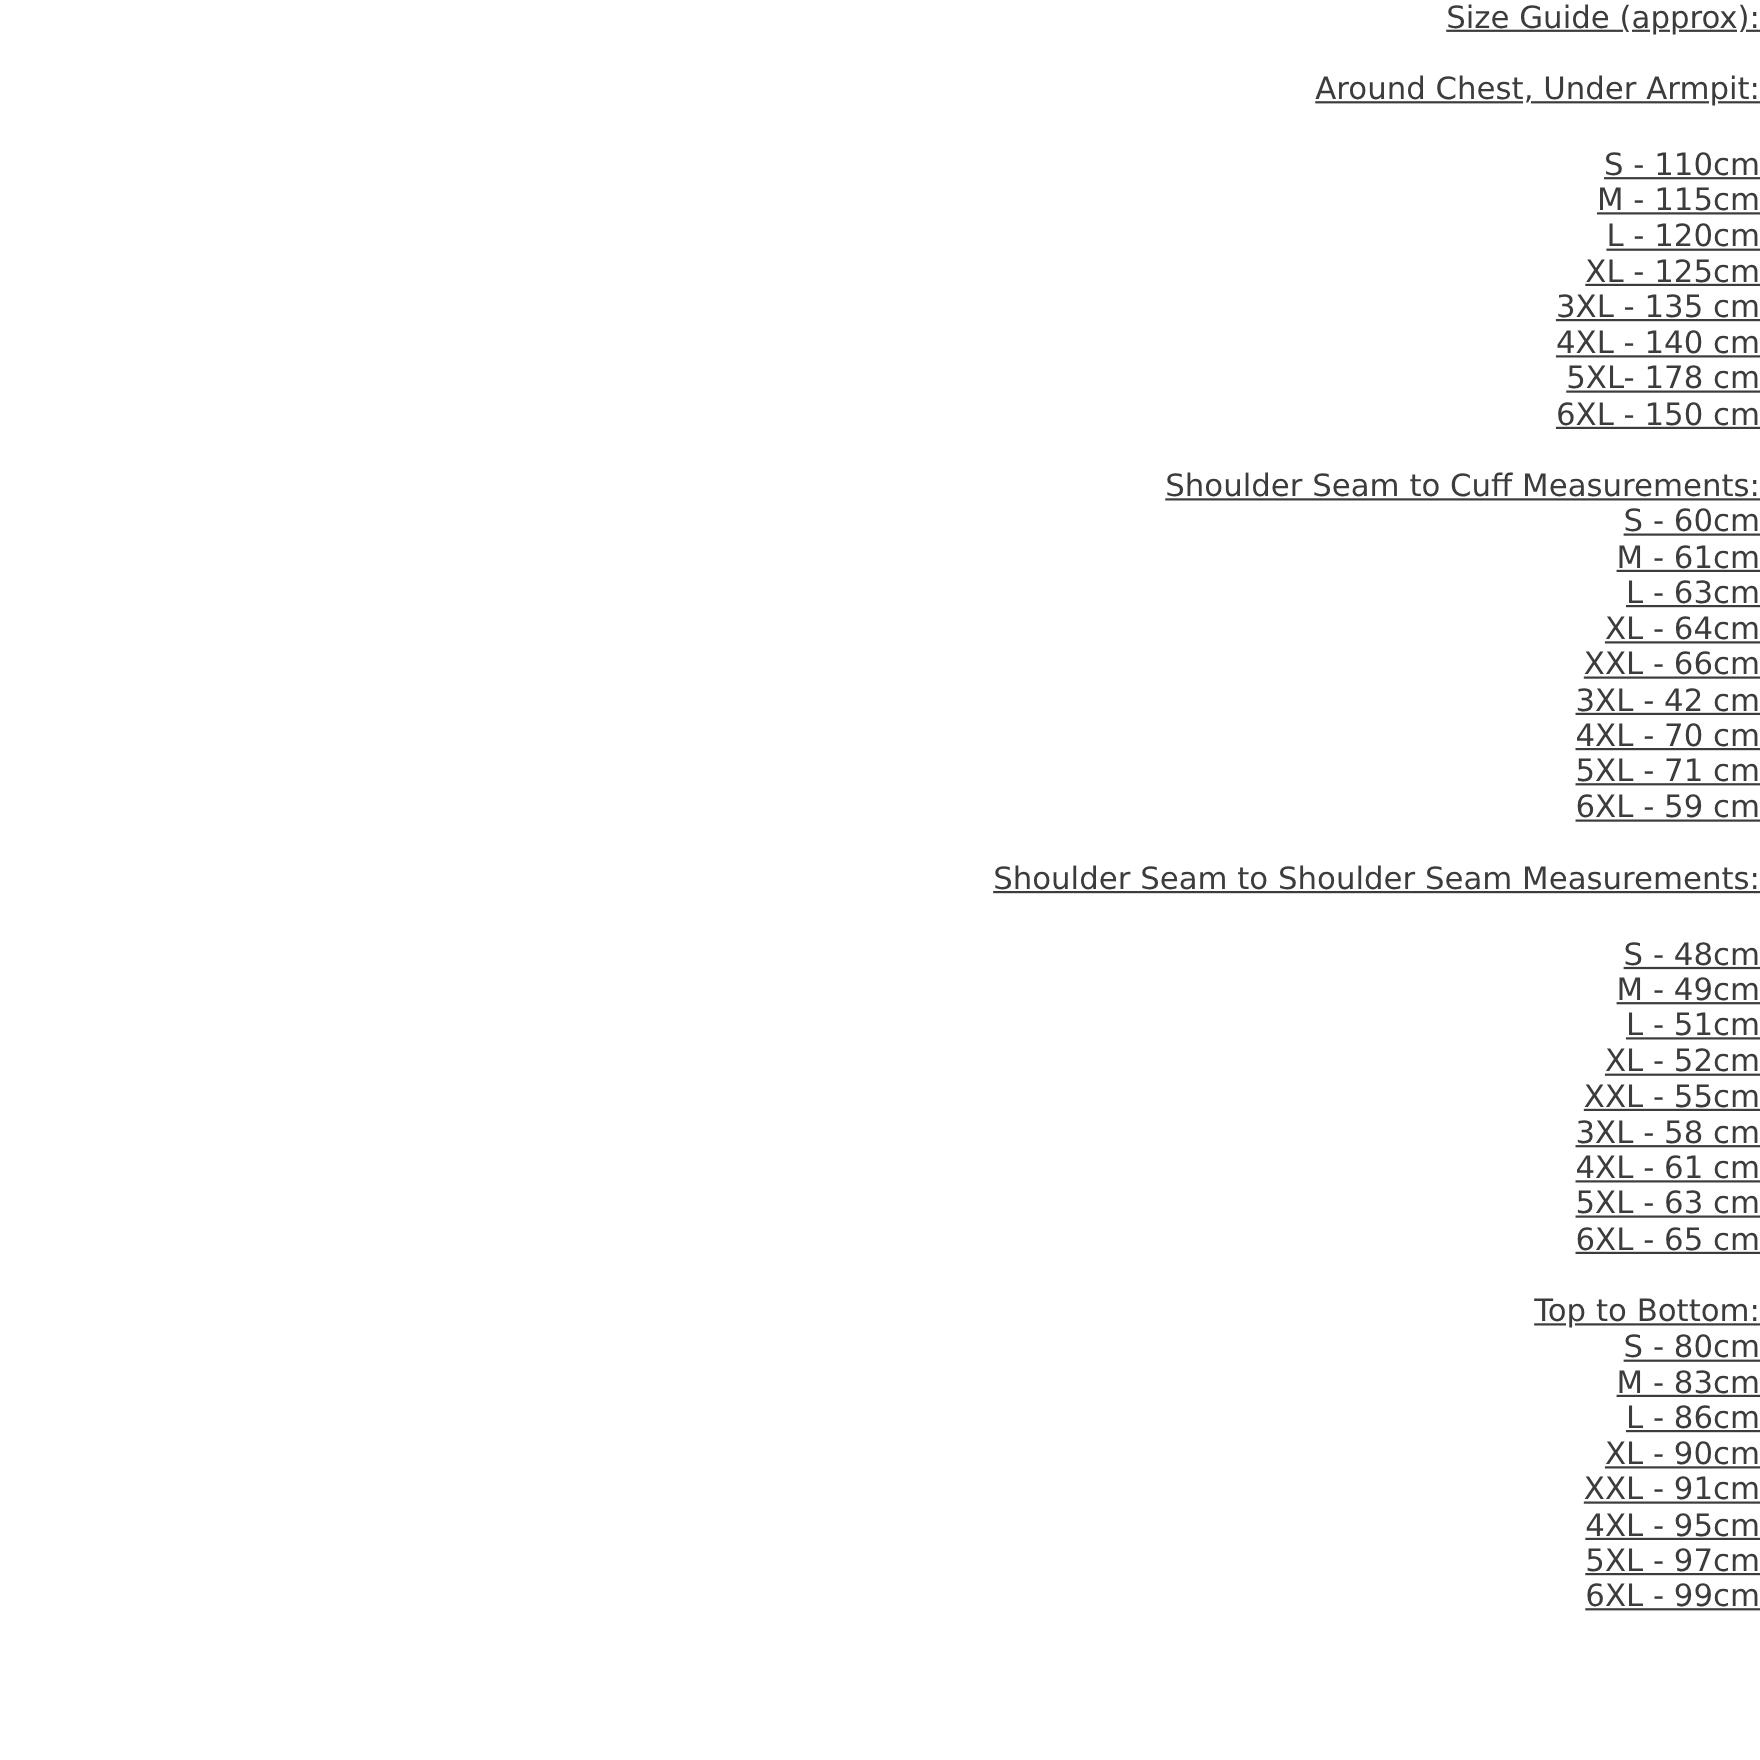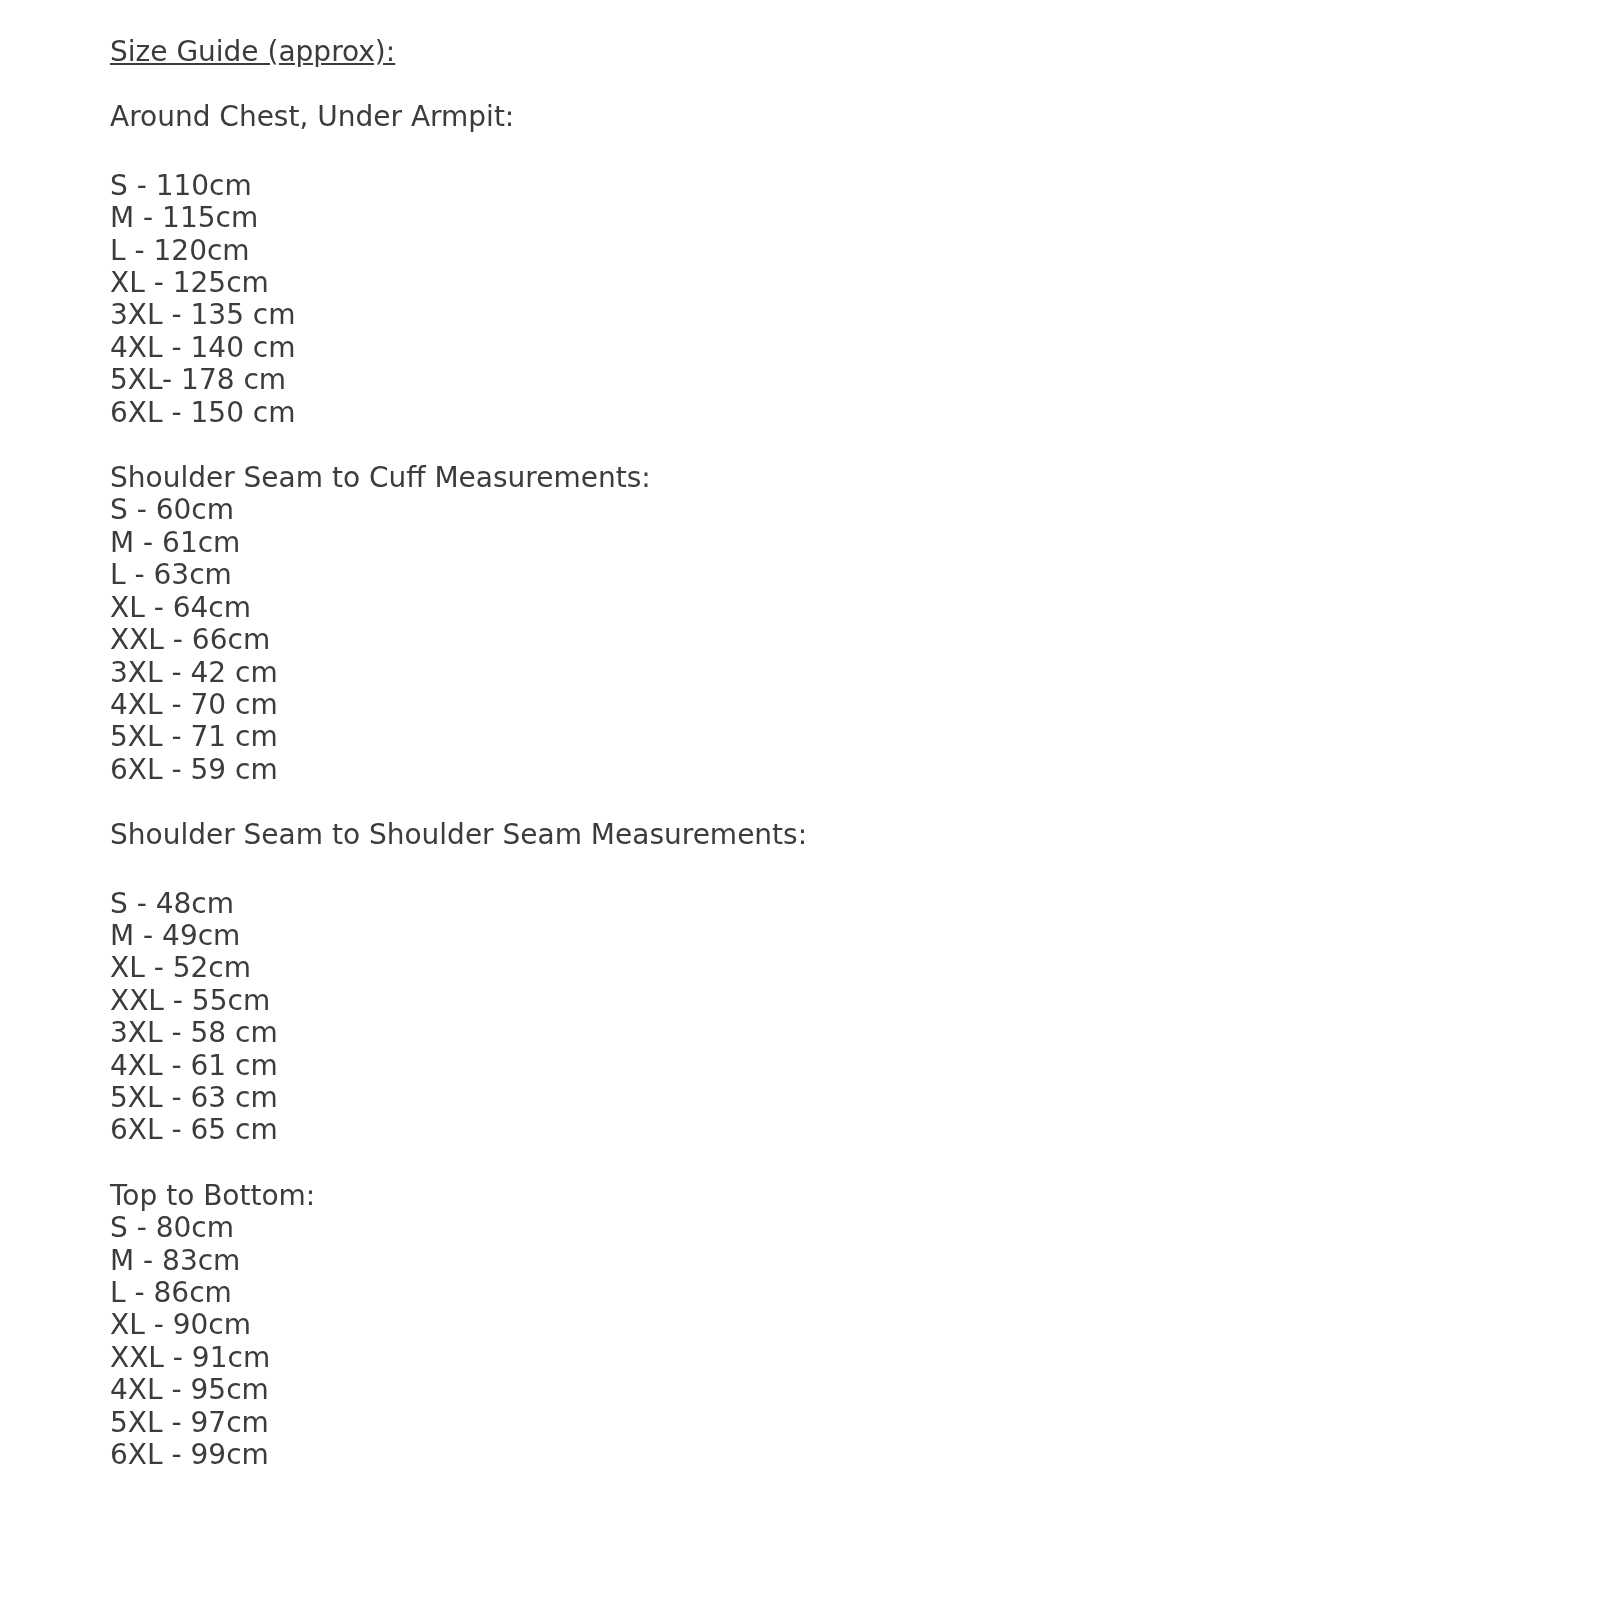--- a/index.html
+++ b/index.html
@@ -13,32 +13,31 @@
   body {
     font-family: "DejaVu Sans", "Liberation Sans", sans-serif;
     font-size: 28px;
     line-height: 32.4px;
     color: #3c3c3c;
   }
   .doc {
     box-sizing: border-box;
     width: 1490px;
     margin-left: 110px;
-    padding-top: 19px;
-    text-align: left;
-    margin-top: 17px;
+    text-align: right;
   }
   .title {
     margin: 0;
     font-size: inherit;
     font-weight: normal;
     text-decoration: underline;
   }
   section.size-section {
     margin-top: 33px;
+    text-decoration: underline;
   }
   .heading {
     margin: 0;
     font-size: inherit;
     font-weight: normal;
   }
   section.size-section.gap .heading {
     margin-bottom: 36px;
   }
   .row {
@@ -76,20 +75,21 @@
           <div class="row">4XL - 70 cm</div>
           <div class="row">5XL - 71 cm</div>
           <div class="row">6XL - 59 cm</div>
         </div>
   </section>
       <section class="size-section gap">
     <h2 class="heading">Shoulder Seam to Shoulder Seam Measurements:</h2>
     <div class="items">
           <div class="row">S - 48cm</div>
           <div class="row">M - 49cm</div>
+          <div class="row">L - 51cm</div>
           <div class="row">XL - 52cm</div>
           <div class="row">XXL - 55cm</div>
           <div class="row">3XL - 58 cm</div>
           <div class="row">4XL - 61 cm</div>
           <div class="row">5XL - 63 cm</div>
           <div class="row">6XL - 65 cm</div>
         </div>
   </section>
       <section class="size-section">
     <h2 class="heading">Top to Bottom:</h2>

